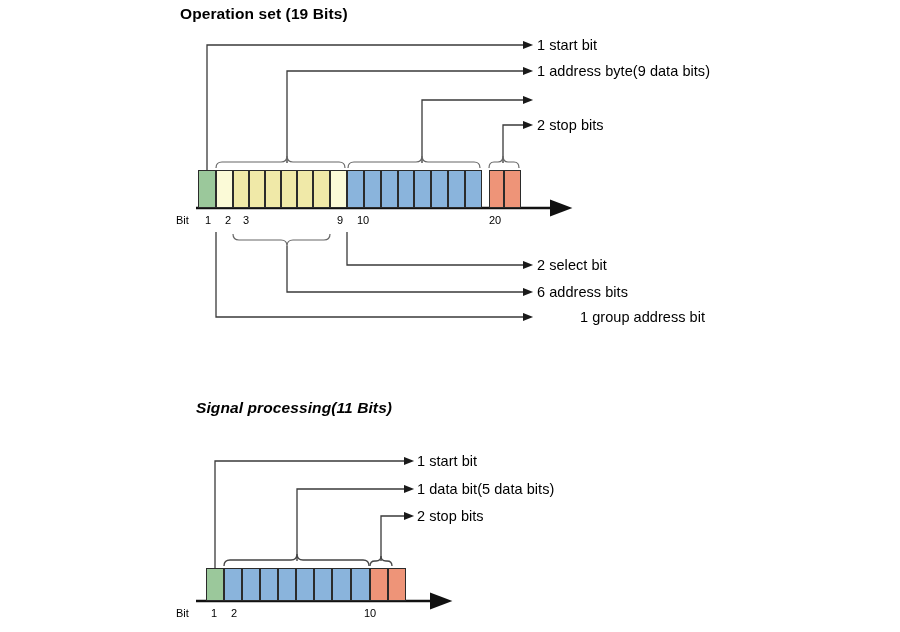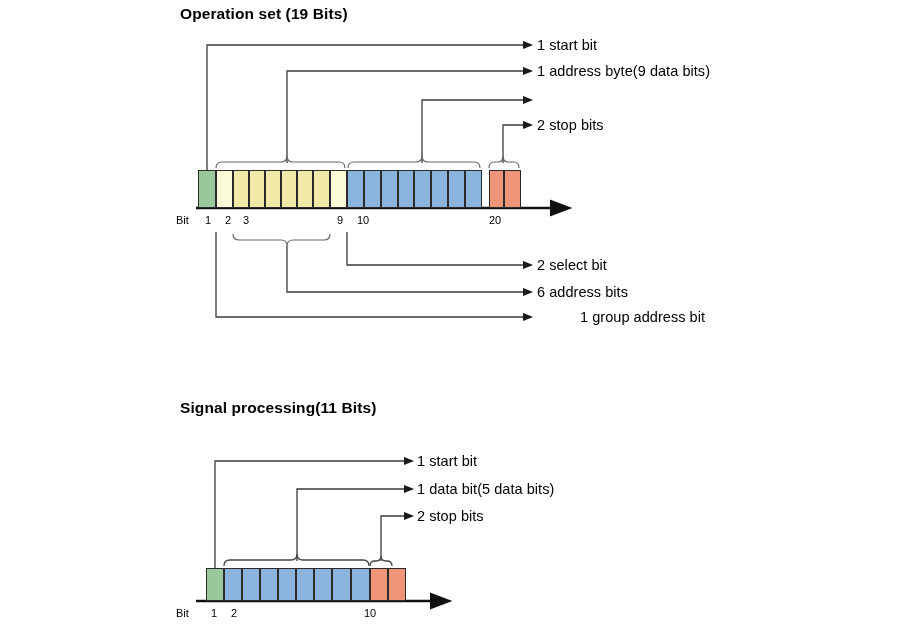--- a/index.html
+++ b/index.html
@@ -15,21 +15,21 @@
   .svglayer{position:absolute;left:0;top:0;width:900px;height:632px;}
 
   .title{
     position:absolute;
     font-size:15.5px;
     font-weight:bold;
     letter-spacing:0.1px;
     white-space:nowrap;
   }
   #title-1{left:180px;top:5px;}
-  #title-2{left:180px;top:399px;}
+  #title-2{left:196px;top:399px;font-style:italic;}
 
   .lbl{
     position:absolute;
     font-size:14.5px;
     white-space:nowrap;
     letter-spacing:0.05px;
   }
   .axisnum{
     position:absolute;
     font-size:11px;

